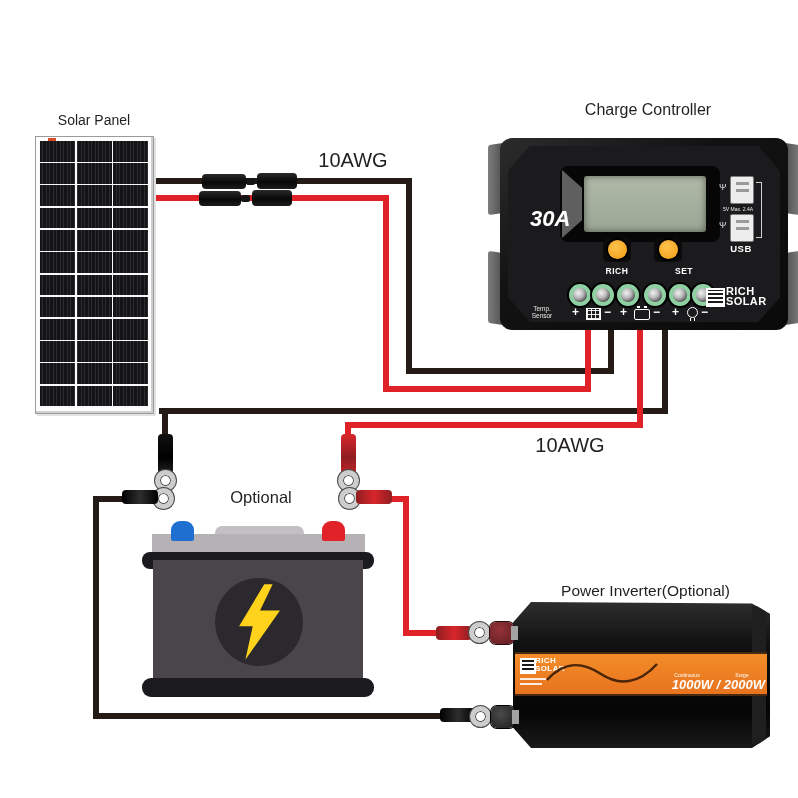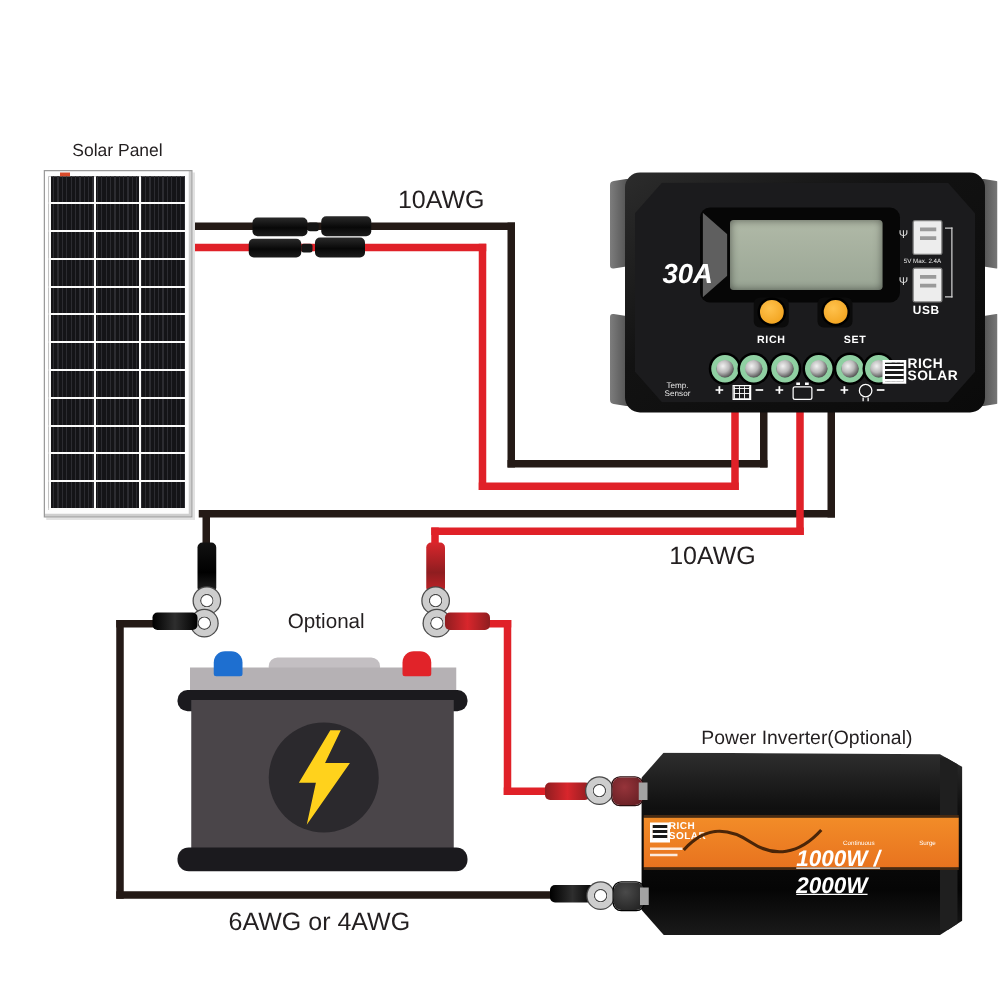--- a/index.html
+++ b/index.html
@@ -96,20 +96,21 @@
                 background:
                   repeating-linear-gradient(90deg,#fafafa 0 1.5px,transparent 1.5px 36.3px),
                   repeating-linear-gradient(0deg,#fafafa 0 1.5px,transparent 1.5px 22.25px),
                   repeating-linear-gradient(90deg,#2c2c31 0 1px,transparent 1px 3.5px),
                   #141417;"></div>
     <div class="abs" style="left:12px;top:1px;width:8px;height:3px;background:#d84a2a;"></div>
   </div>
 
   <div class="lbl ctr" style="left:313px;top:149px;width:80px;font-size:20px;">10AWG</div>
 
+  <div class="lbl ctr" style="left:573px;top:101px;width:150px;font-size:16px;">Charge Controller</div>
 
   <div class="abs" style="left:488px;top:144px;width:16px;height:70px;background:linear-gradient(90deg,#7d7d7d,#4c4c4c);border-radius:3px;transform:skewY(-8deg);"></div>
   <div class="abs" style="left:488px;top:252px;width:16px;height:72px;background:linear-gradient(90deg,#7d7d7d,#4c4c4c);border-radius:3px;transform:skewY(8deg);"></div>
   <div class="abs" style="left:784px;top:144px;width:16px;height:70px;background:linear-gradient(90deg,#4c4c4c,#7d7d7d);border-radius:3px;transform:skewY(8deg);"></div>
   <div class="abs" style="left:784px;top:252px;width:16px;height:72px;background:linear-gradient(90deg,#4c4c4c,#7d7d7d);border-radius:3px;transform:skewY(-8deg);"></div>
 
   <div class="abs" style="left:500px;top:138px;width:288px;height:192px;border-radius:12px;
               background:linear-gradient(145deg,#2c2c2c,#121212 40%,#0a0a0a);">
 
     <div class="abs" style="left:8px;top:8px;width:272px;height:176px;background:#1b1b1d;
@@ -204,28 +205,27 @@
         <div>RICH</div>
         <div>SOLAR</div>
       </div>
       <div class="spec-bar" style="left:5px;top:24px;width:26px;"></div>
       <div class="spec-bar" style="left:5px;top:29px;width:22px;"></div>
       <svg width="120" height="32" viewBox="0 0 120 32" style="position:absolute;left:28px;top:4px;">
         <path d="M4 22 C22 2 40 4 58 16 C76 28 96 26 114 6" fill="none" stroke="#4a2508" stroke-width="2.5"></path>
       </svg>
       <div class="lbl ctr" style="left:150px;top:18px;width:44px;font-size:5px;color:#fff;">Continuous</div>
       <div class="lbl ctr" style="left:212px;top:18px;width:30px;font-size:5px;color:#fff;">Surge</div>
-      <div class="lbl" style="left:122px;top:23px;width:128px;text-align:left;font-size:18px;font-weight:bold;font-style:italic;color:#fff;text-decoration:underline;">1000W / 2000W</div>
+      <div class="lbl" style="left:122px;top:23px;width:128px;text-align:right;font-size:13px;font-weight:bold;font-style:italic;color:#fff;">1000W / 2000W</div>
     </div>
   </div>
 
   <div class="crimp cred" style="left:436px;top:626px;width:36px;height:14px;"></div>
   <div class="ring" style="left:469px;top:622px;"></div>
   <div class="abs" style="left:490px;top:622px;width:24px;height:22px;border-radius:6px;background:radial-gradient(circle at 40% 35%,#96343a,#5e1b20);box-shadow:0 0 0 1px #2a0d0f;"></div>
   <div class="abs" style="left:511px;top:626px;width:7px;height:14px;background:#a3a3a3;"></div>
   <div class="crimp cblk" style="left:440px;top:708px;width:36px;height:14px;"></div>
   <div class="ring" style="left:470px;top:706px;"></div>
   <div class="abs" style="left:491px;top:706px;width:24px;height:22px;border-radius:6px;background:radial-gradient(circle at 40% 35%,#4a4a4a,#1c1c1c);box-shadow:0 0 0 1px #000;"></div>
   <div class="abs" style="left:512px;top:710px;width:7px;height:14px;background:#a3a3a3;"></div>
 
-  <div class="lbl ctr" style="left:168px;top:727px;width:175px;font-size:20px;">6AWG or 4AWG</div>
 
 </div>
 
 </body></html>

